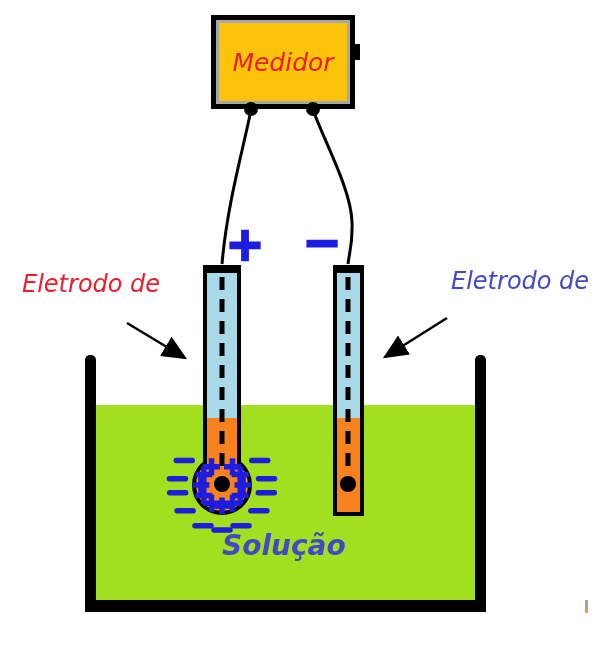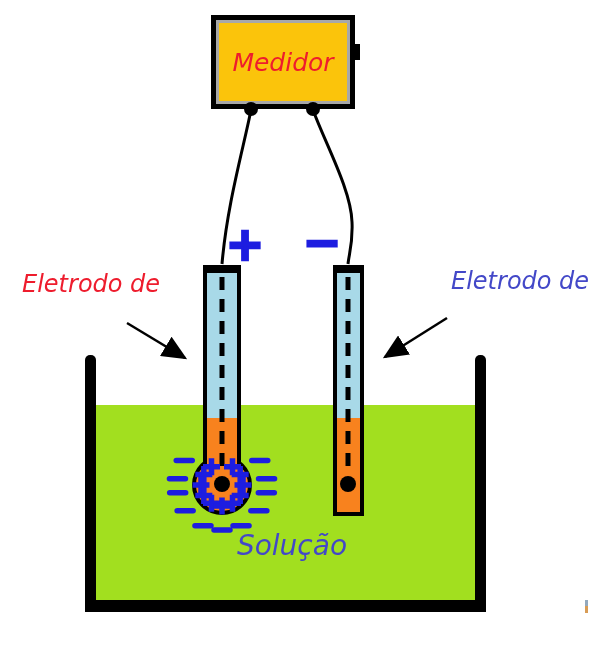--- a/index.html
+++ b/index.html
@@ -72,22 +72,22 @@
   .tube-reference{
     left:333px;top:265px;width:31px;height:251px;
     border-bottom:4px solid var(--outline-black);
     background:linear-gradient(to bottom, var(--electrode-glass) 0 145px, var(--electrode-solution) 145px 100%);
   }
   
   .diagram-label{position:absolute;font-style:italic;font-size:24px;line-height:31px;white-space:nowrap;}
   .label-measuring{left:22px;top:269px;color:var(--label-red);}
   .label-reference{left:451px;top:266px;color:var(--label-blue);}
   .label-solution{
-    position:absolute;left:222px;top:529px;width:140px;text-align:center;
-    font-style:italic;font-size:28px;color:var(--label-blue);
+    position:absolute;left:222px;top:529px;width:140px;text-align:left;
+    font-style:italic;font-size:28px;color:var(--label-blue);font-weight:bold;
   }
   .polarity{
     position:absolute;width:50px;height:50px;line-height:50px;text-align:center;
     color:var(--charge-blue);font-weight:bold;font-size:46px;
     -webkit-text-stroke:2.5px var(--charge-blue);
   }
   .polarity-plus{left:220px;top:219px;}
   .polarity-minus{left:297px;top:217px;}
   
   .overlay{position:absolute;left:0;top:0;z-index:10;pointer-events:none;}

